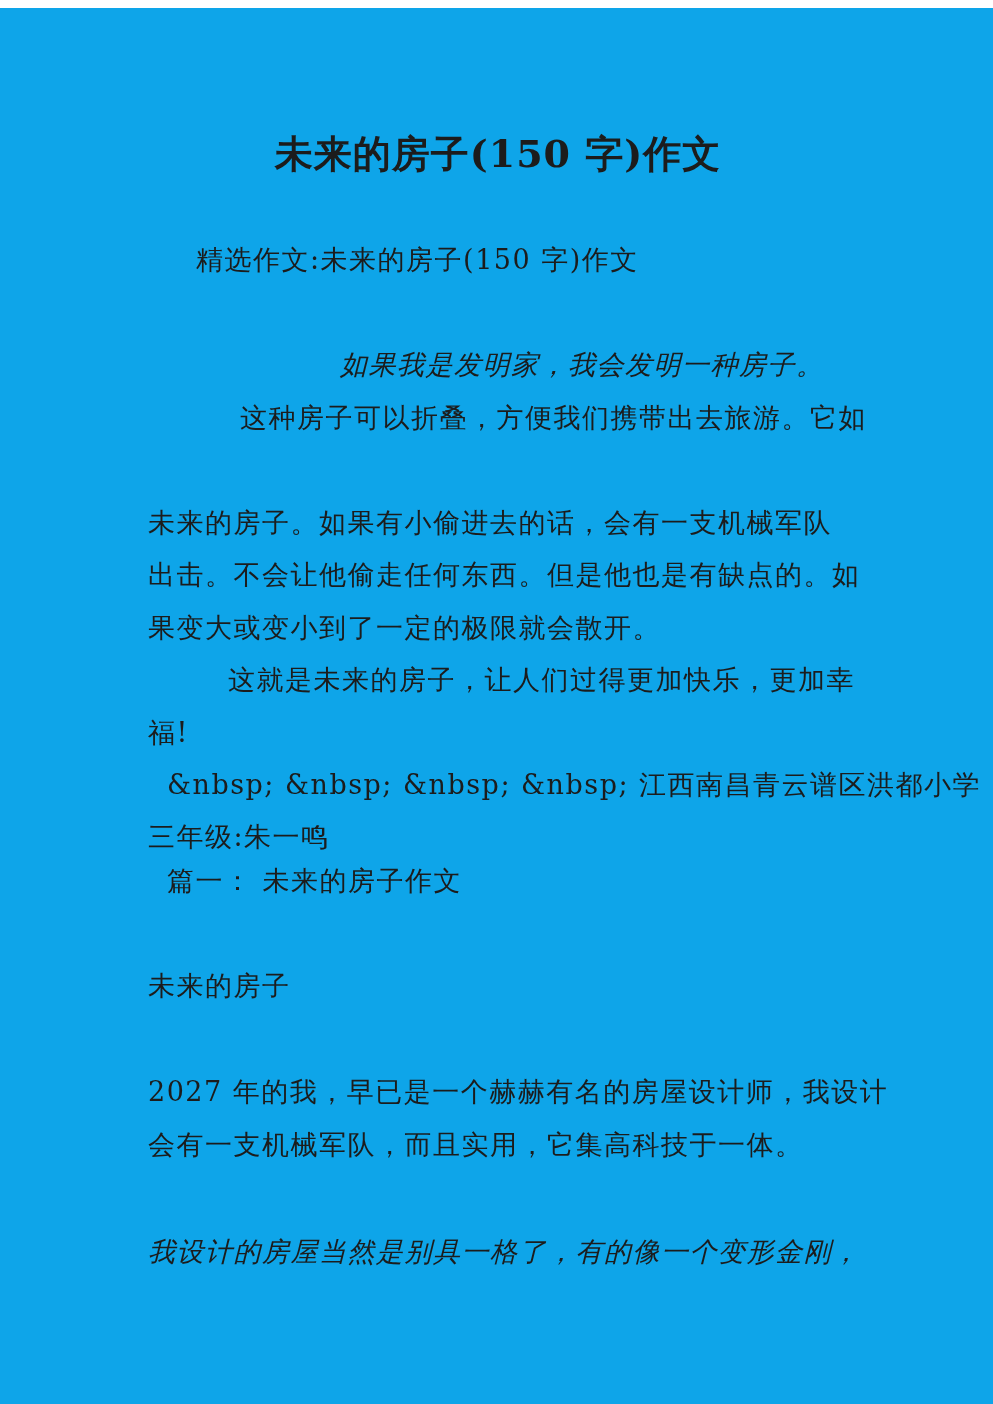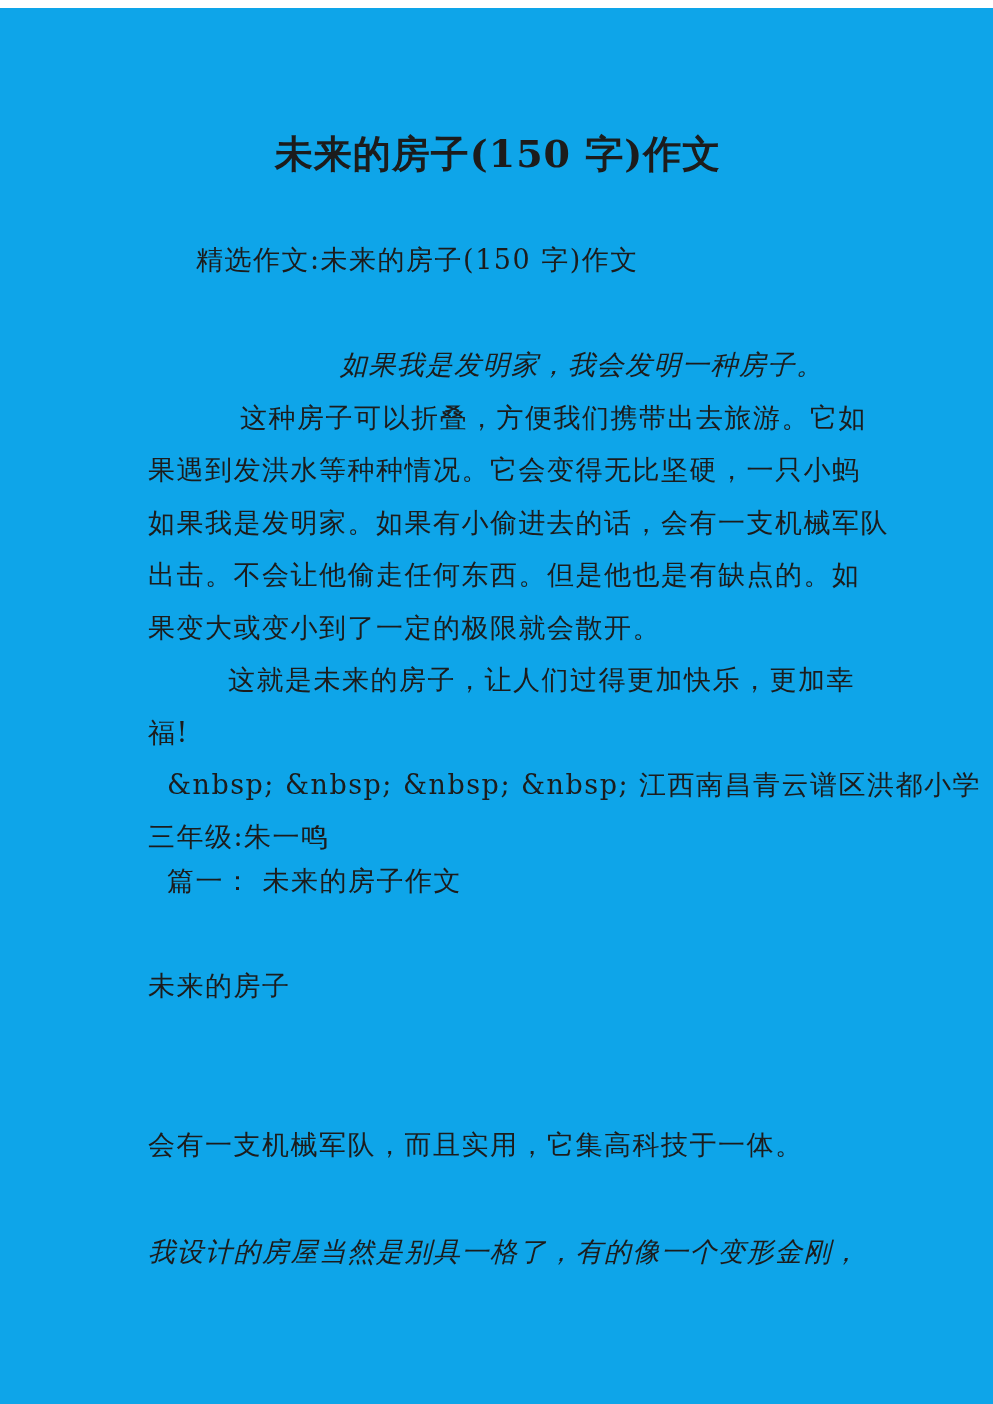--- a/index.html
+++ b/index.html
@@ -63,26 +63,26 @@
 </head>
 <body style="background: rgb(255, 255, 255); color: rgb(28, 28, 28);">
 
 <div class="page">
 
   <div class="doc-title">未来的房子(150 字)作文</div>
 
   <div class="line l0">精选作文:未来的房子(150 字)作文</div>
   <div class="line l1">如果我是发明家，我会发明一种房子。</div>
   <div class="line l2">这种房子可以折叠，方便我们携带出去旅游。它如</div>
-  <div class="line l3">果遇到发洪水等种种情况。它会变得无比坚硬，一只小蚂</div>
-  <div class="line l4">如果我是发明家。如果有小偷进去的话，会有一支机械军队</div>
+  <div class="line l4">未来的房子。如果有小偷进去的话，会有一支机械军队</div>
   <div class="line l5">出击。不会让他偷走任何东西。但是他也是有缺点的。如</div>
   <div class="line l6">果变大或变小到了一定的极限就会散开。</div>
   <div class="line l7">这就是未来的房子，让人们过得更加快乐，更加幸</div>
   <div class="line l8">福!</div>
   <div class="line l9">&amp;nbsp; &amp;nbsp; &amp;nbsp; &amp;nbsp; 江西南昌青云谱区洪都小学</div>
   <div class="line l10">三年级:朱一鸣</div>
   <div class="line l11">篇一： 未来的房子作文</div>
   <div class="line l12">未来的房子</div>
+  <div class="line l13">2027 年的我，早已是一个赫赫有名的房屋设计师，我设计</div>
   <div class="line l14">会有一支机械军队，而且实用，它集高科技于一体。</div>
   <div class="line l15">我设计的房屋当然是别具一格了，有的像一个变形金刚，</div>
 
 </div>
 
 </body></html>

